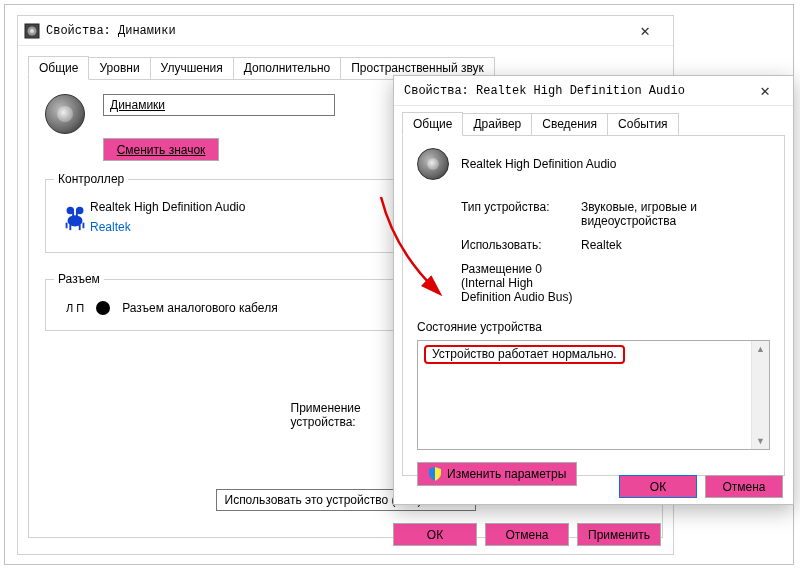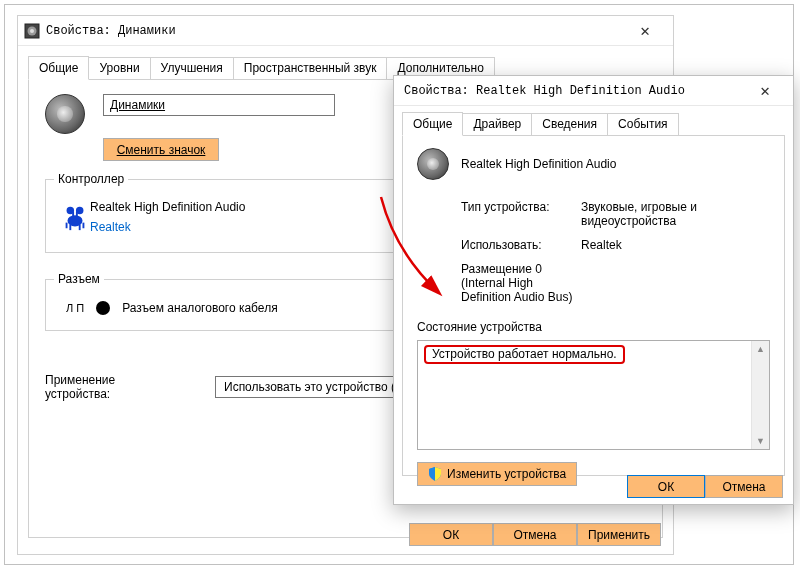--- a/index.html
+++ b/index.html
@@ -96,21 +96,21 @@
   .ctrl-col { display: flex; flex-direction: column; gap: 22px; text-decoration: underline; }
   .text-input {
     width: 232px; height: 22px;
     border: 1px solid #767676;
     padding: 2px 6px;
     font-size: 12px;
     font-family: inherit;
   }
   .btn {
     border: 1px solid #adadad;
-    background: #fdba74;
+    background: #ec4899;
     padding: 2px 10px;
     height: 23px;
     font-size: 12px;
     font-family: inherit;
     display: inline-flex;
     align-items: center;
     justify-content: center;
   }
   .btn.small { padding: 2px 8px; }
   .fieldset {
@@ -152,39 +152,41 @@
     gap: 12px;
     padding-left: 20px;
   }
   .lp { font-size: 11px; }
   .dot {
     width: 14px; height: 14px; border-radius: 50%;
     background: #000;
     flex-shrink: 0;
   }
   .usage-row {
-    margin-top: 42px;
+    margin-top: 70px;
     display: flex;
     align-items: center;
     gap: 60px;
+    flex-direction: column;
   }
   .usage-row label { width: 110px; }
   select.combo {
     border: 1px solid #767676;
     height: 22px;
     font-size: 12px;
     font-family: inherit;
     padding: 1px 4px;
     width: 260px;
     background: #fff;
   }
   .bottom-buttons {
     position: absolute;
     right: 12px; bottom: 8px;
     display: flex;
+    gap: 8px;
   }
   .bottom-buttons .btn { width: 84px; }
 
   
   .arrow {
     position: absolute;
     left: 370px; top: 186px;
     width: 80px; height: 110px;
     pointer-events: none;
     z-index: 40;
@@ -288,22 +290,22 @@
       </span>
       <span class="title-text">Свойства: Динамики</span>
       <div class="close-btn">✕</div>
     </div>
 
     <div class="win1-body">
       <div class="tabs">
         <div class="tab active">Общие</div>
         <div class="tab">Уровни</div>
         <div class="tab">Улучшения</div>
+        <div class="tab">Дополнительно</div>
         <div class="tab">Пространственный звук</div>
-        <div class="tab">Дополнительно</div>
       </div>
 
       <div class="tab-content">
         <div class="row1">
           <div class="speaker-icon-lg"></div>
           <div class="ctrl-col">
             <input class="text-input" value="Динамики" style="">
             <button class="btn small" style="width:116px;">Сменить значок</button>
           </div>
         </div>
@@ -410,21 +412,21 @@
         <button class="btn change-params">
           <span class="shield">
             <svg viewBox="0 0 14 14">
                 <path d="M7 0 L13 2 V7 C13 11 7 14 7 14 C7 14 1 11 1 7 V2 Z" fill="#1e88e5"></path>
                 <path d="M7 0 L13 2 V7 H7 Z" fill="#ffeb3b"></path>
                 <path d="M7 7 H1 V7 C1 11 7 14 7 14 Z" fill="#ffeb3b" opacity="0"></path>
                 <path d="M7 0 L1 2 V7 H7 Z" fill="#1e88e5"></path>
                 <path d="M7 7 H13 C13 11 7 14 7 14 Z" fill="#ffeb3b"></path>
               </svg>
           </span>
-          <span>Изменить устройства</span>
+          <span>Изменить параметры</span>
         </button>
       </div>
     </div>
 
     <div class="bottom-buttons">
       <button class="btn primary">ОК</button>
       <button class="btn">Отмена</button>
     </div>
   </div>
 

